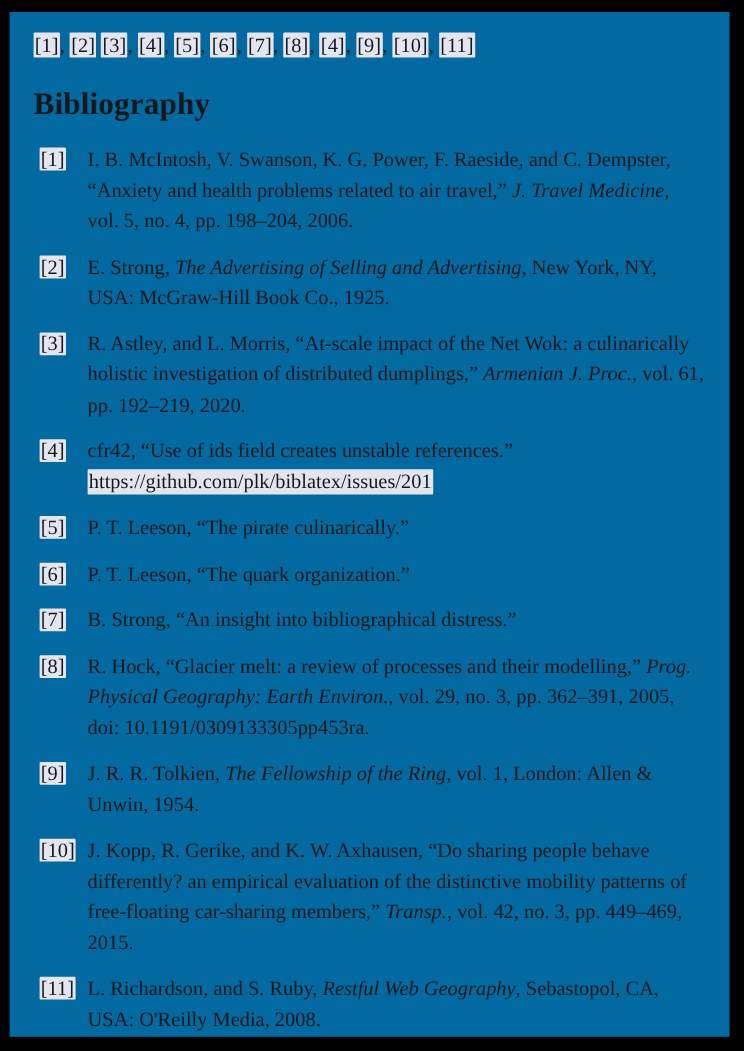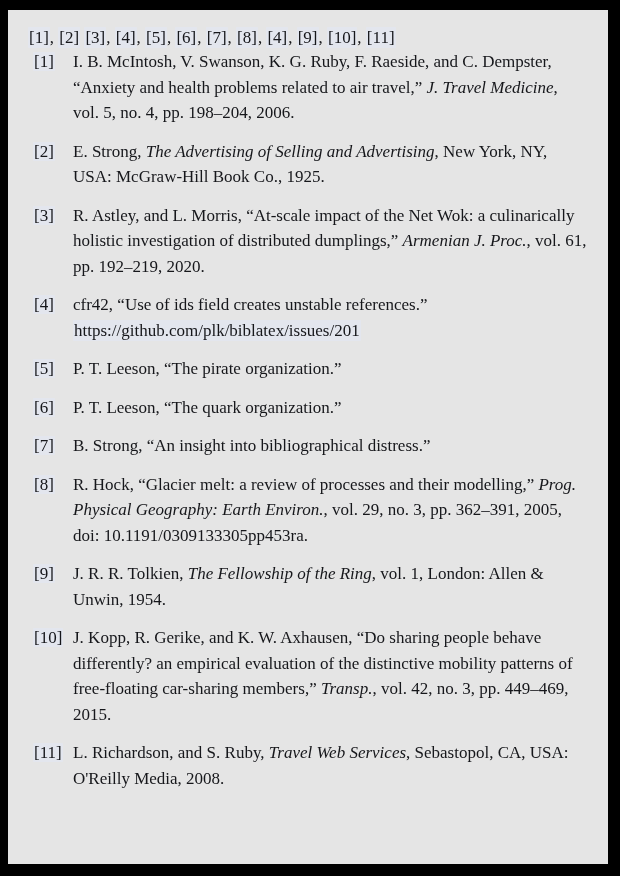--- a/index.html
+++ b/index.html
@@ -64,49 +64,50 @@
   .entry-text {
     max-width: 517px;
   }
   .entry-text i {
     font-style: italic;
   }
 </style>
 </head>
 <body style="background: rgb(0, 0, 0);">
 
-<div class="paper" style="background: #e5e5e5; color: rgb(22, 23, 27);">
+<div class="paper" style="background: #0369a1; color: rgb(22, 23, 27);">
 
   <div class="citation-row"><span class="hl">[1]</span><span>, </span><span class="hl">[2]</span><span> </span><span class="hl">[3]</span><span>, </span><span class="hl">[4]</span><span>, </span><span class="hl">[5]</span><span>, </span><span class="hl">[6]</span><span>, </span><span class="hl">[7]</span><span>, </span><span class="hl">[8]</span><span>, </span><span class="hl">[4]</span><span>, </span><span class="hl">[9]</span><span>, </span><span class="hl">[10]</span><span>, </span><span class="hl">[11]</span></div>
 
+  <h1 class="bib-heading">Bibliography</h1>
 
   <div class="bib-list">
   <div class="entry">
     <span class="entry-label"><span class="hl">[1]</span></span>
-    <span class="entry-text"><span>I. B. McIntosh, V. Swanson, K. G. Ruby, F. Raeside, and C. Dempster, “Anxiety and health problems related to air travel,” </span><i>J. Travel Medicine</i><span>, vol. 5, no. 4, pp. 198–204, 2006.</span></span>
+    <span class="entry-text"><span>I. B. McIntosh, V. Swanson, K. G. Power, F. Raeside, and C. Dempster, “Anxiety and health problems related to air travel,” </span><i>J. Travel Medicine</i><span>, vol. 5, no. 4, pp. 198–204, 2006.</span></span>
   </div>
 
   <div class="entry">
     <span class="entry-label"><span class="hl">[2]</span></span>
     <span class="entry-text"><span>E. Strong, </span><i>The Advertising of Selling and Advertising</i><span>, New York, NY, USA: McGraw-Hill Book Co., 1925.</span></span>
   </div>
 
   <div class="entry">
     <span class="entry-label"><span class="hl">[3]</span></span>
     <span class="entry-text"><span>R. Astley, and L. Morris, “At-scale impact of the Net Wok: a culinarically holistic investigation of distributed dumplings,” </span><i>Armenian J. Proc.</i><span>, vol. 61, pp. 192–219, 2020.</span></span>
   </div>
 
   <div class="entry">
     <span class="entry-label"><span class="hl">[4]</span></span>
     <span class="entry-text"><span>cfr42, “Use of ids field creates unstable references.” </span><span class="hl">https://github.com/plk/biblatex/issues/201</span></span>
   </div>
 
   <div class="entry">
     <span class="entry-label"><span class="hl">[5]</span></span>
-    <span class="entry-text"><span>P. T. Leeson, “The pirate organization.”</span></span>
+    <span class="entry-text"><span>P. T. Leeson, “The pirate culinarically.”</span></span>
   </div>
 
   <div class="entry">
     <span class="entry-label"><span class="hl">[6]</span></span>
     <span class="entry-text"><span>P. T. Leeson, “The quark organization.”</span></span>
   </div>
 
   <div class="entry">
     <span class="entry-label"><span class="hl">[7]</span></span>
     <span class="entry-text"><span>B. Strong, “An insight into bibliographical distress.”</span></span>
@@ -122,17 +123,17 @@
     <span class="entry-text"><span>J. R. R. Tolkien, </span><i>The Fellowship of the Ring</i><span>, vol. 1, London: Allen &amp; Unwin, 1954.</span></span>
   </div>
 
   <div class="entry">
     <span class="entry-label"><span class="hl">[10]</span></span>
     <span class="entry-text"><span>J. Kopp, R. Gerike, and K. W. Axhausen, “Do sharing people behave differently? an empirical evaluation of the distinctive mobility patterns of free-floating car-sharing members,” </span><i>Transp.</i><span>, vol. 42, no. 3, pp. 449–469, 2015.</span></span>
   </div>
 
   <div class="entry">
     <span class="entry-label"><span class="hl">[11]</span></span>
-    <span class="entry-text"><span>L. Richardson, and S. Ruby, </span><i>Travel Web Services</i><span>, Sebastopol, CA, USA: O'Reilly Media, 2008.</span></span>
+    <span class="entry-text"><span>L. Richardson, and S. Ruby, </span><i>Restful Web Geography</i><span>, Sebastopol, CA, USA: O'Reilly Media, 2008.</span></span>
   </div>
 </div>
 
 </div>
 
 </body></html>

